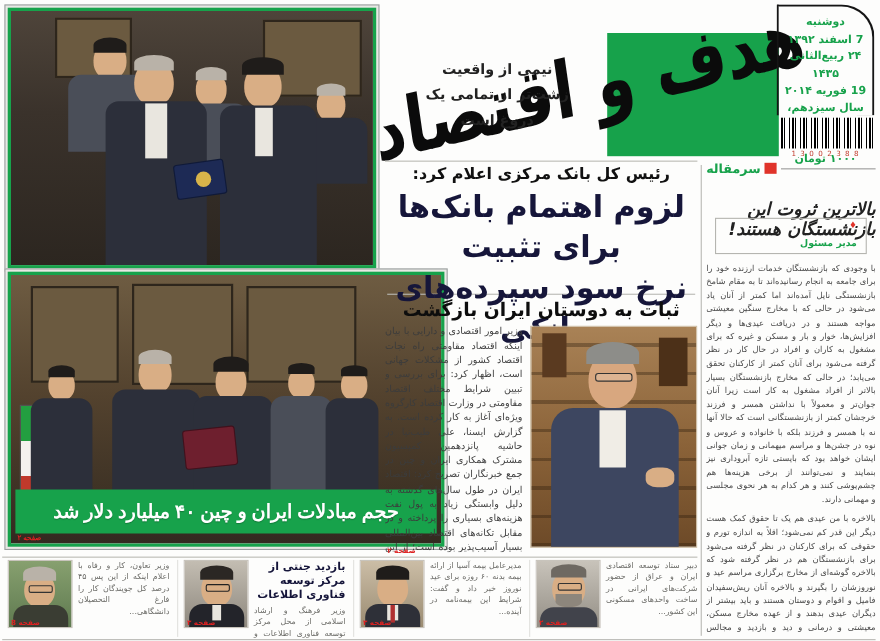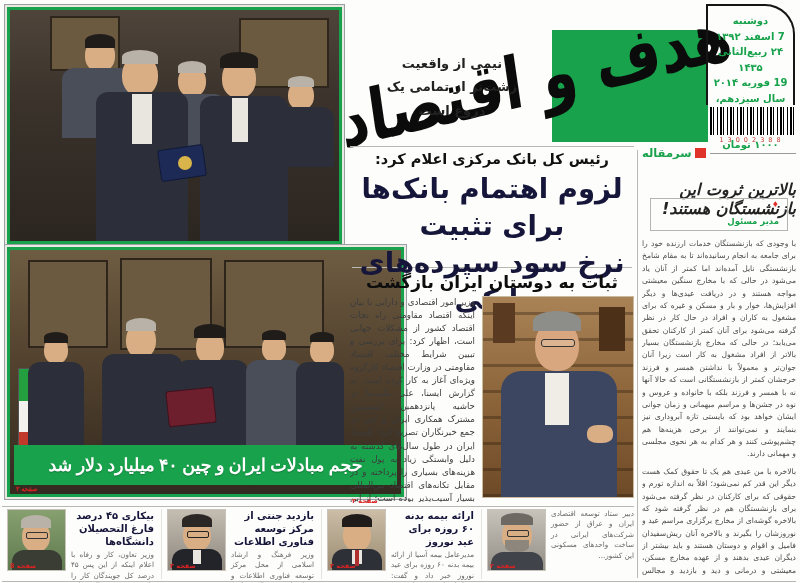--- a/index.html
+++ b/index.html
@@ -252,21 +252,20 @@
 
   <div class="bx">
     <div class="thumb t1">
       <div class="head" style="left:14px;top:10px;width:28px;height:32px;"></div>
       <div class="hairgray" style="left:13px;top:5px;width:30px;height:13px;"></div>
       <div style="position:absolute;left:18px;top:22px;width:20px;height:5px;border:1px solid #333;border-radius:2px;"></div>
       <div class="suit" style="left:4px;top:40px;width:50px;height:22px;background:#3a3d33;"></div>
       <div class="page-tag" style="left:2px;bottom:0;">صفحه 8</div>
     </div>
     <div class="bx-text">
-      <div class="bx-title">بیکاری ۴۵ درصد فارغ التحصیلان دانشگاه‌ها</div>
       <div class="bx-body">وزیر تعاون، کار و رفاه با اعلام اینکه از این پس ۴۵ درصد کل جویندگان کار را فارغ التحصیلان دانشگاهی...</div>
     </div>
   </div>
 
   <div class="bx">
     <div class="thumb t2">
       <div class="head" style="left:15px;top:9px;width:28px;height:32px;"></div>
       <div class="hairdark" style="left:14px;top:4px;width:30px;height:13px;background:#2b2724;"></div>
       <div style="position:absolute;left:19px;top:21px;width:20px;height:5px;border:1px solid #222;border-radius:2px;"></div>
       <div class="suit" style="left:4px;top:39px;width:50px;height:23px;background:#23242a;"></div>
@@ -282,21 +281,20 @@
   <div class="bx">
     <div class="thumb t3">
       <div class="head" style="left:15px;top:9px;width:28px;height:32px;"></div>
       <div class="hairdark" style="left:14px;top:4px;width:30px;height:13px;"></div>
       <div class="suit" style="left:4px;top:39px;width:50px;height:23px;background:#2e3038;"></div>
       <div class="shirt" style="left:24px;top:40px;width:10px;height:14px;"></div>
       <div class="tie" style="left:27px;top:40px;width:4px;height:16px;"></div>
       <div class="page-tag" style="left:2px;bottom:0;">صفحه ۳</div>
     </div>
     <div class="bx-text">
-      <div class="bx-title">ارائه بیمه بدنه ۶۰ روزه برای عید نوروز</div>
       <div class="bx-body">مدیرعامل بیمه آسیا از ارائه بیمه بدنه ۶۰ روزه برای عید نوروز خبر داد و گفت: شرایط این بیمه‌نامه در آینده...</div>
     </div>
   </div>
 
   <div class="bx">
     <div class="thumb t4">
       <div class="head" style="left:14px;top:8px;width:30px;height:34px;"></div>
       <div class="hairgray" style="left:13px;top:3px;width:32px;height:12px;background:#6e6962;"></div>
       <div style="position:absolute;left:17px;top:30px;width:24px;height:12px;background:#8d867c;border-radius:0 0 45% 45%;"></div>
       <div style="position:absolute;left:19px;top:20px;width:20px;height:5px;border:1px solid #333;border-radius:2px;"></div>

